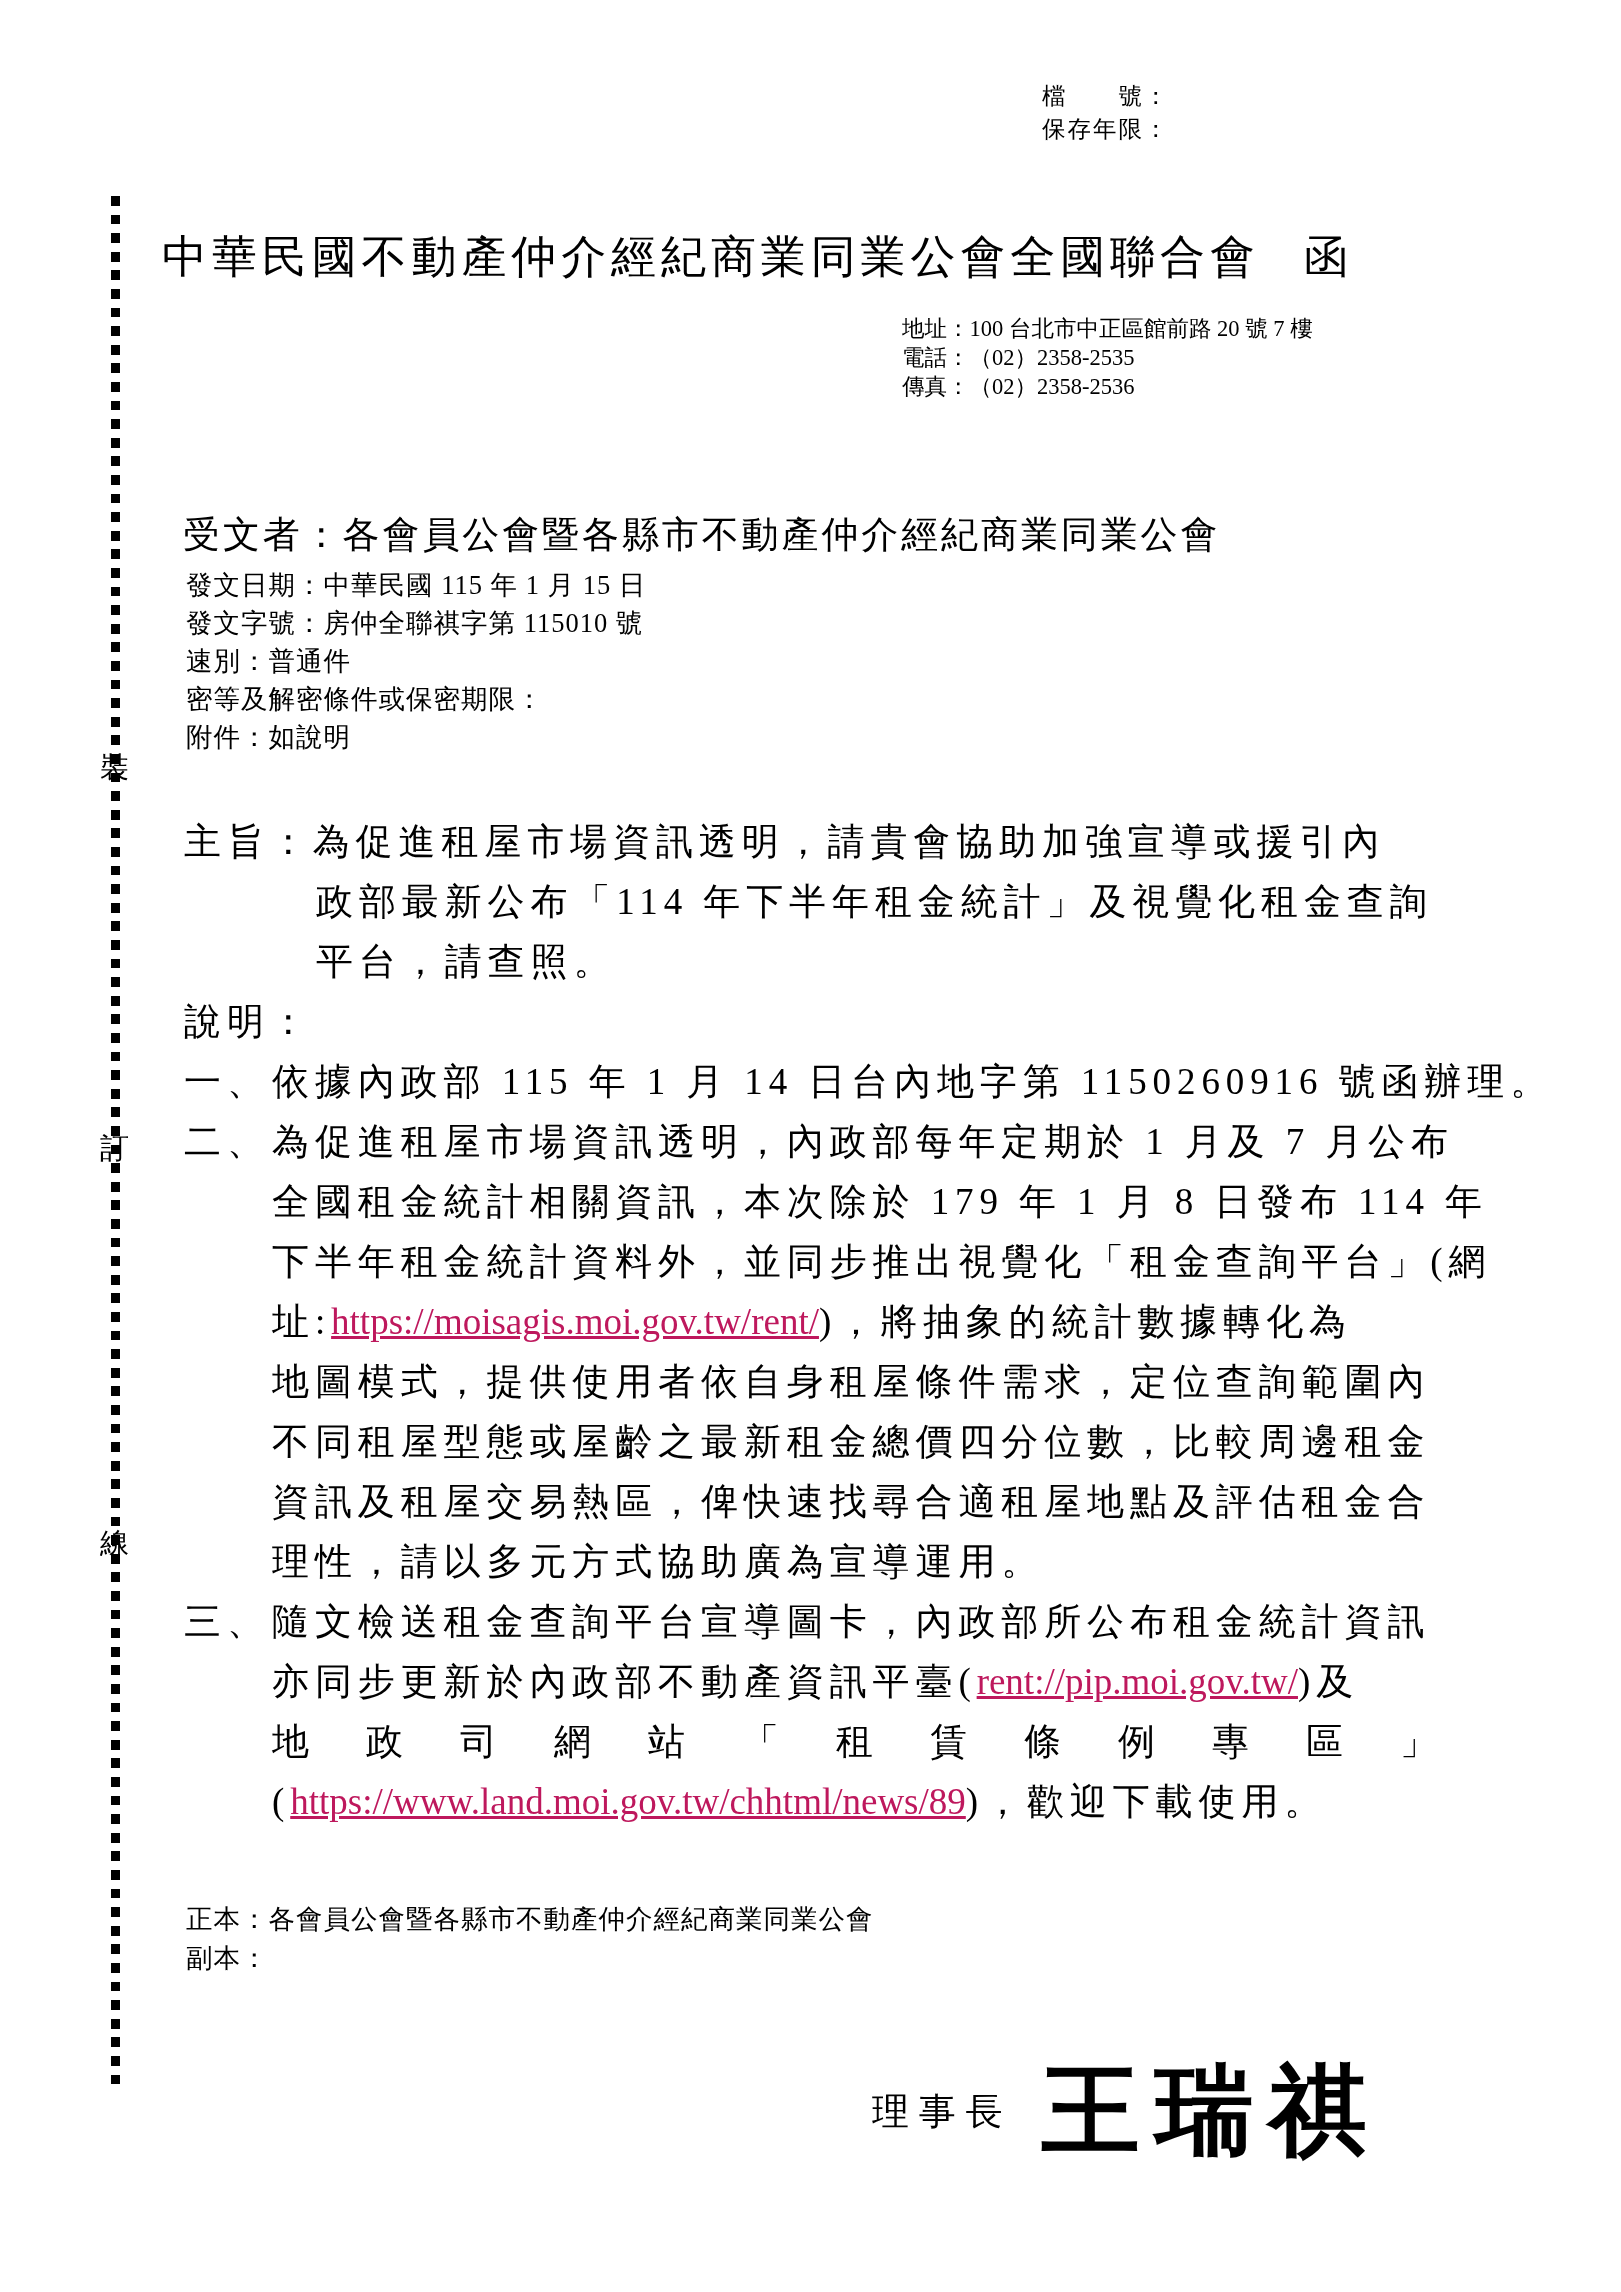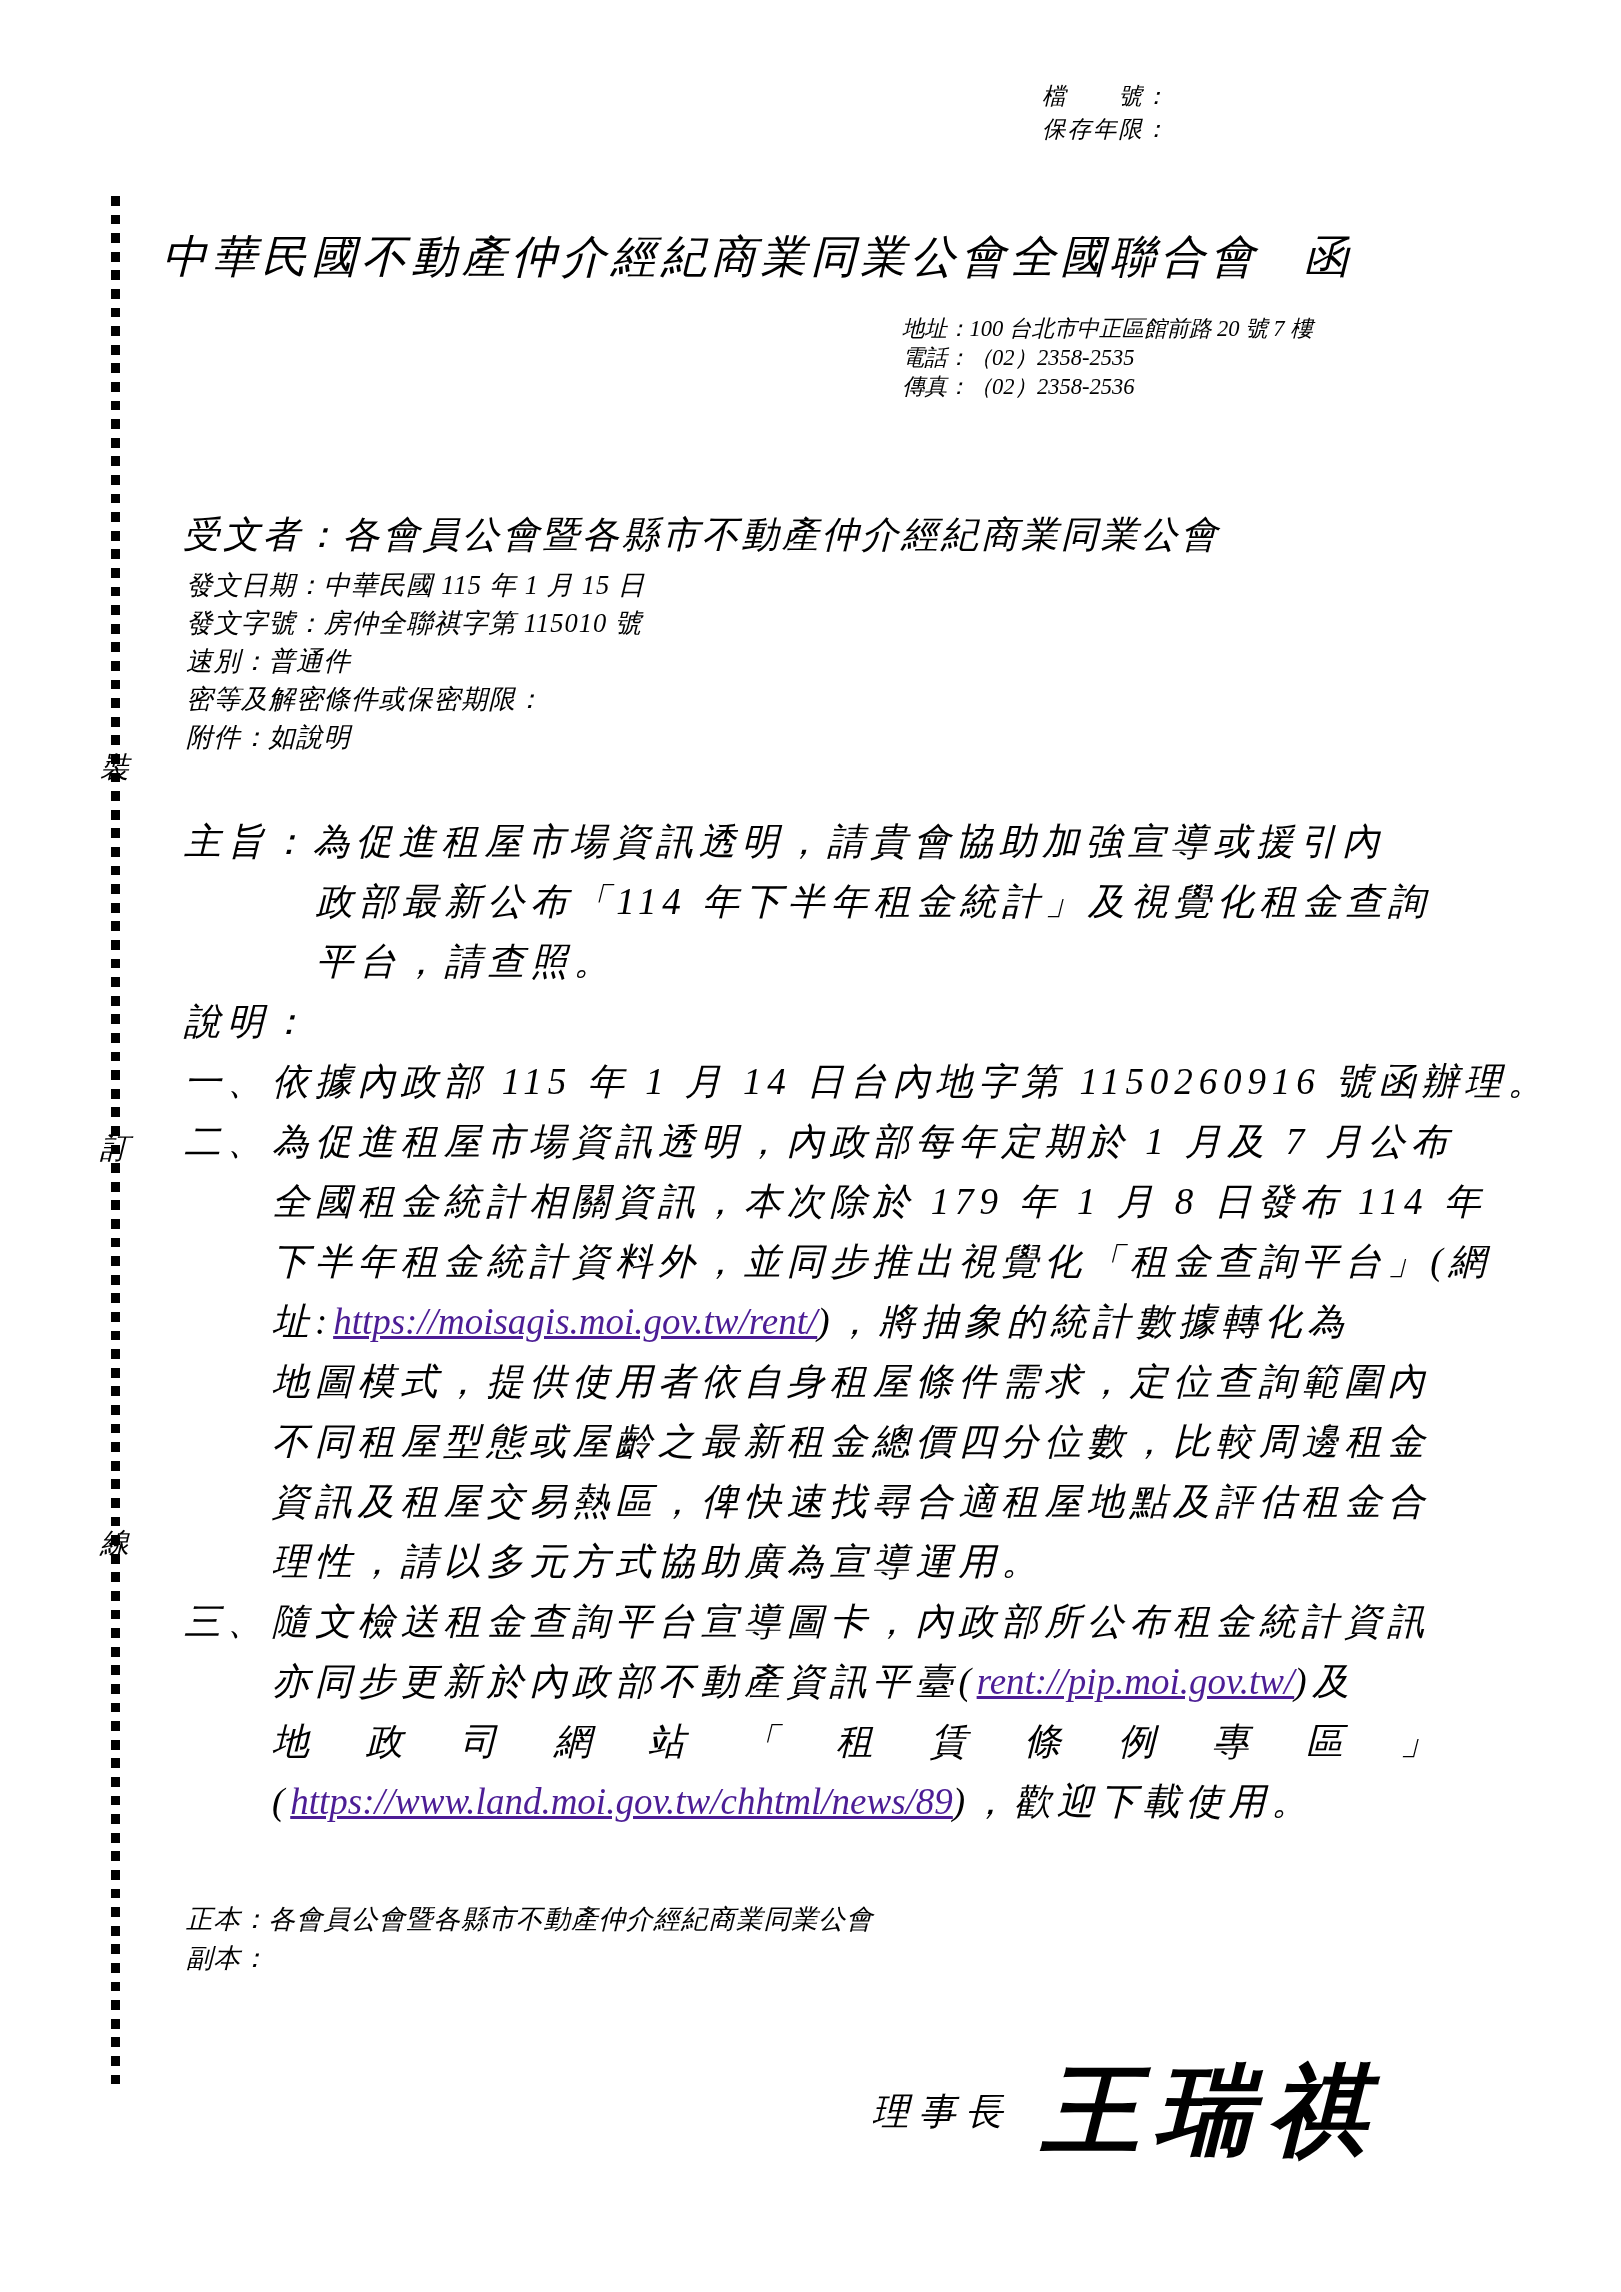--- a/index.html
+++ b/index.html
@@ -4,21 +4,20 @@
 <style>
   * { margin:0; padding:0; box-sizing:border-box; }
   html,body { background:#ffffff; }
   .page {
     position:relative;
     width:1621px; height:2293px;
     background:#ffffff;
     font-family:"Liberation Serif","DejaVu Serif",serif;
     color:#000;
     overflow:hidden;
-    font-style:italic;
   }
 
   
   .corner { position:absolute; top:80px; left:1042px; font-size:23.5px; line-height:33px; letter-spacing:2px; }
 
   
   .binding-line {
     position:absolute; left:111px; top:196px; width:8.8px; height:1897px;
     background:repeating-linear-gradient(to bottom,#000 0 9.8px,transparent 9.8px 18.6px);
   }
@@ -38,21 +37,21 @@
   
   .meta { position:absolute; top:566px; left:186px; font-size:26.5px; line-height:38px; letter-spacing:1px; }
 
   
   .docbody { position:absolute; top:812px; left:184px; width:1259px; font-size:37px; }
   .bline { line-height:60px; letter-spacing:5.9px; white-space:nowrap; }
   .hang  { padding-left:132px; }
   .cont  { padding-left:88px; }
   .jline { white-space:normal; text-align:justify; text-align-last:justify; text-justify:inter-character; }
   .enum  { display:inline-block; min-width:88px; }
-  .doc-link { color:#4c1d95; text-decoration:underline; letter-spacing:0; }
+  .doc-link { color:#be185d; text-decoration:underline; letter-spacing:0; }
 
   
   .ccblock { position:absolute; top:1900px; left:186px; font-size:26.5px; line-height:39px; letter-spacing:1px; }
 
   
   .signature { position:absolute; top:2058px; left:872px; display:flex; align-items:center; gap:29px; }
   .sign-title { font-size:37px; letter-spacing:9.8px; }
   .sign-name  { font-size:98px; font-weight:900; letter-spacing:15.7px; line-height:1.1; }
 </style>
 </head>

